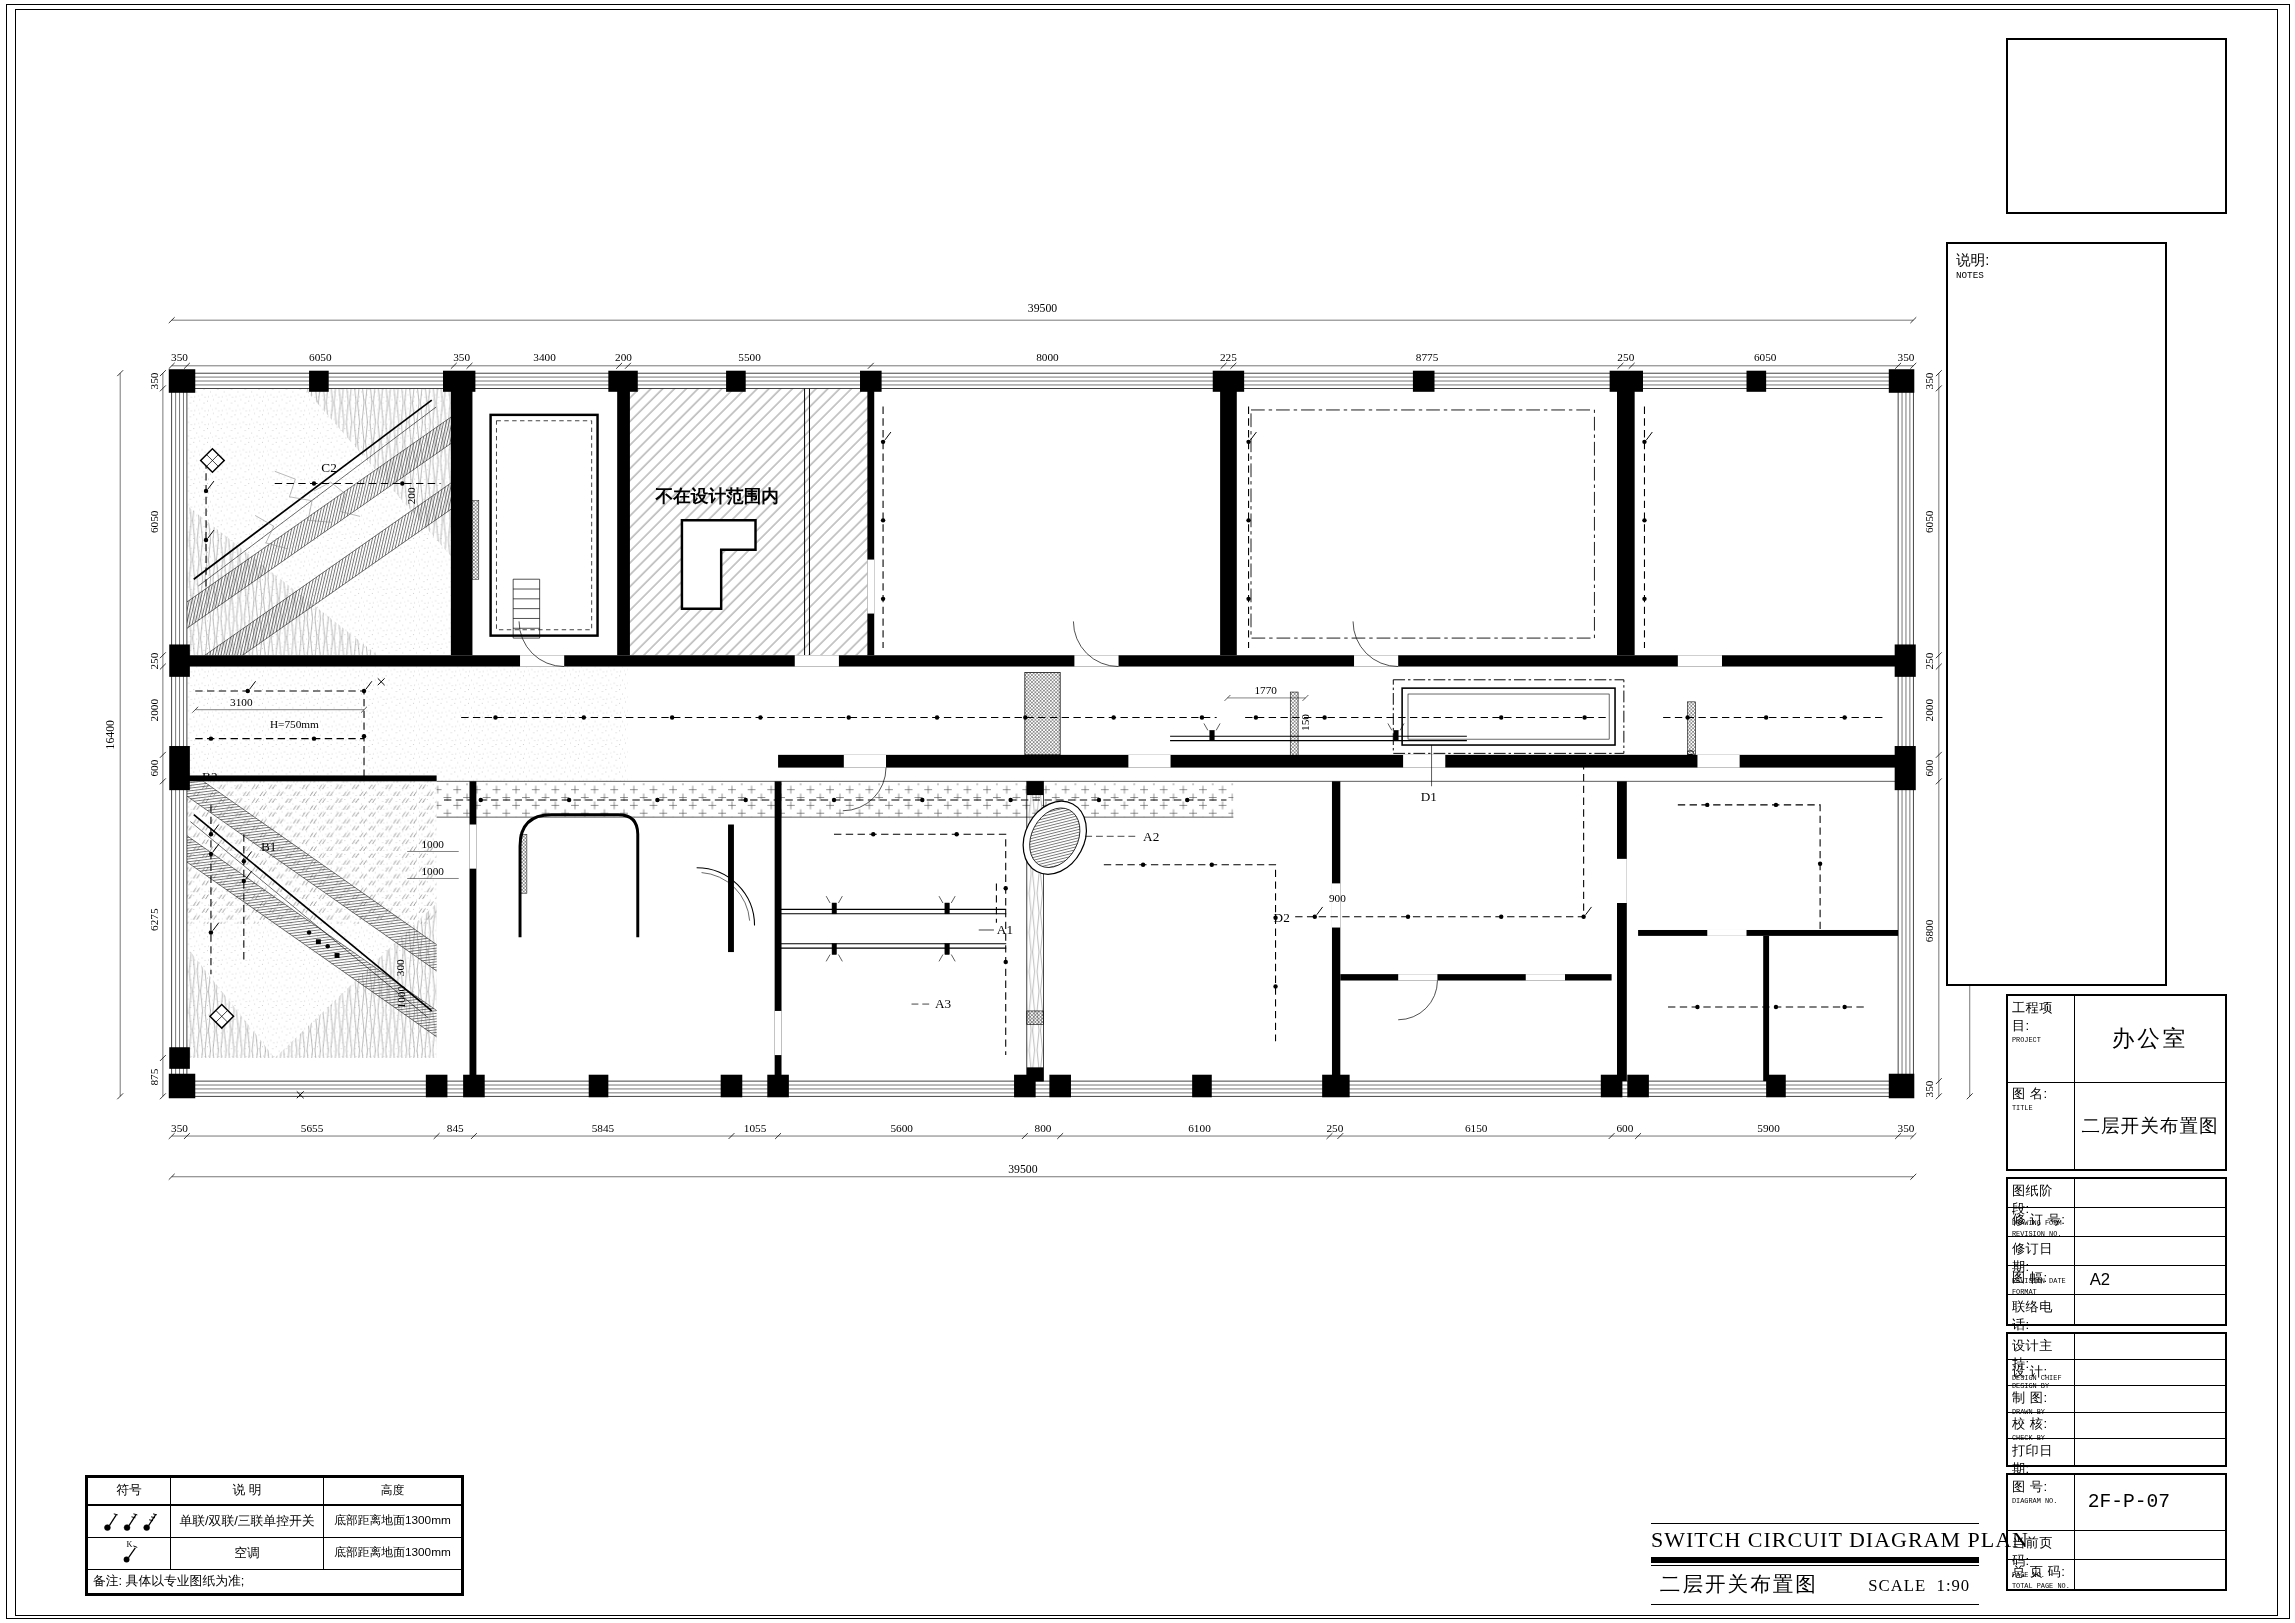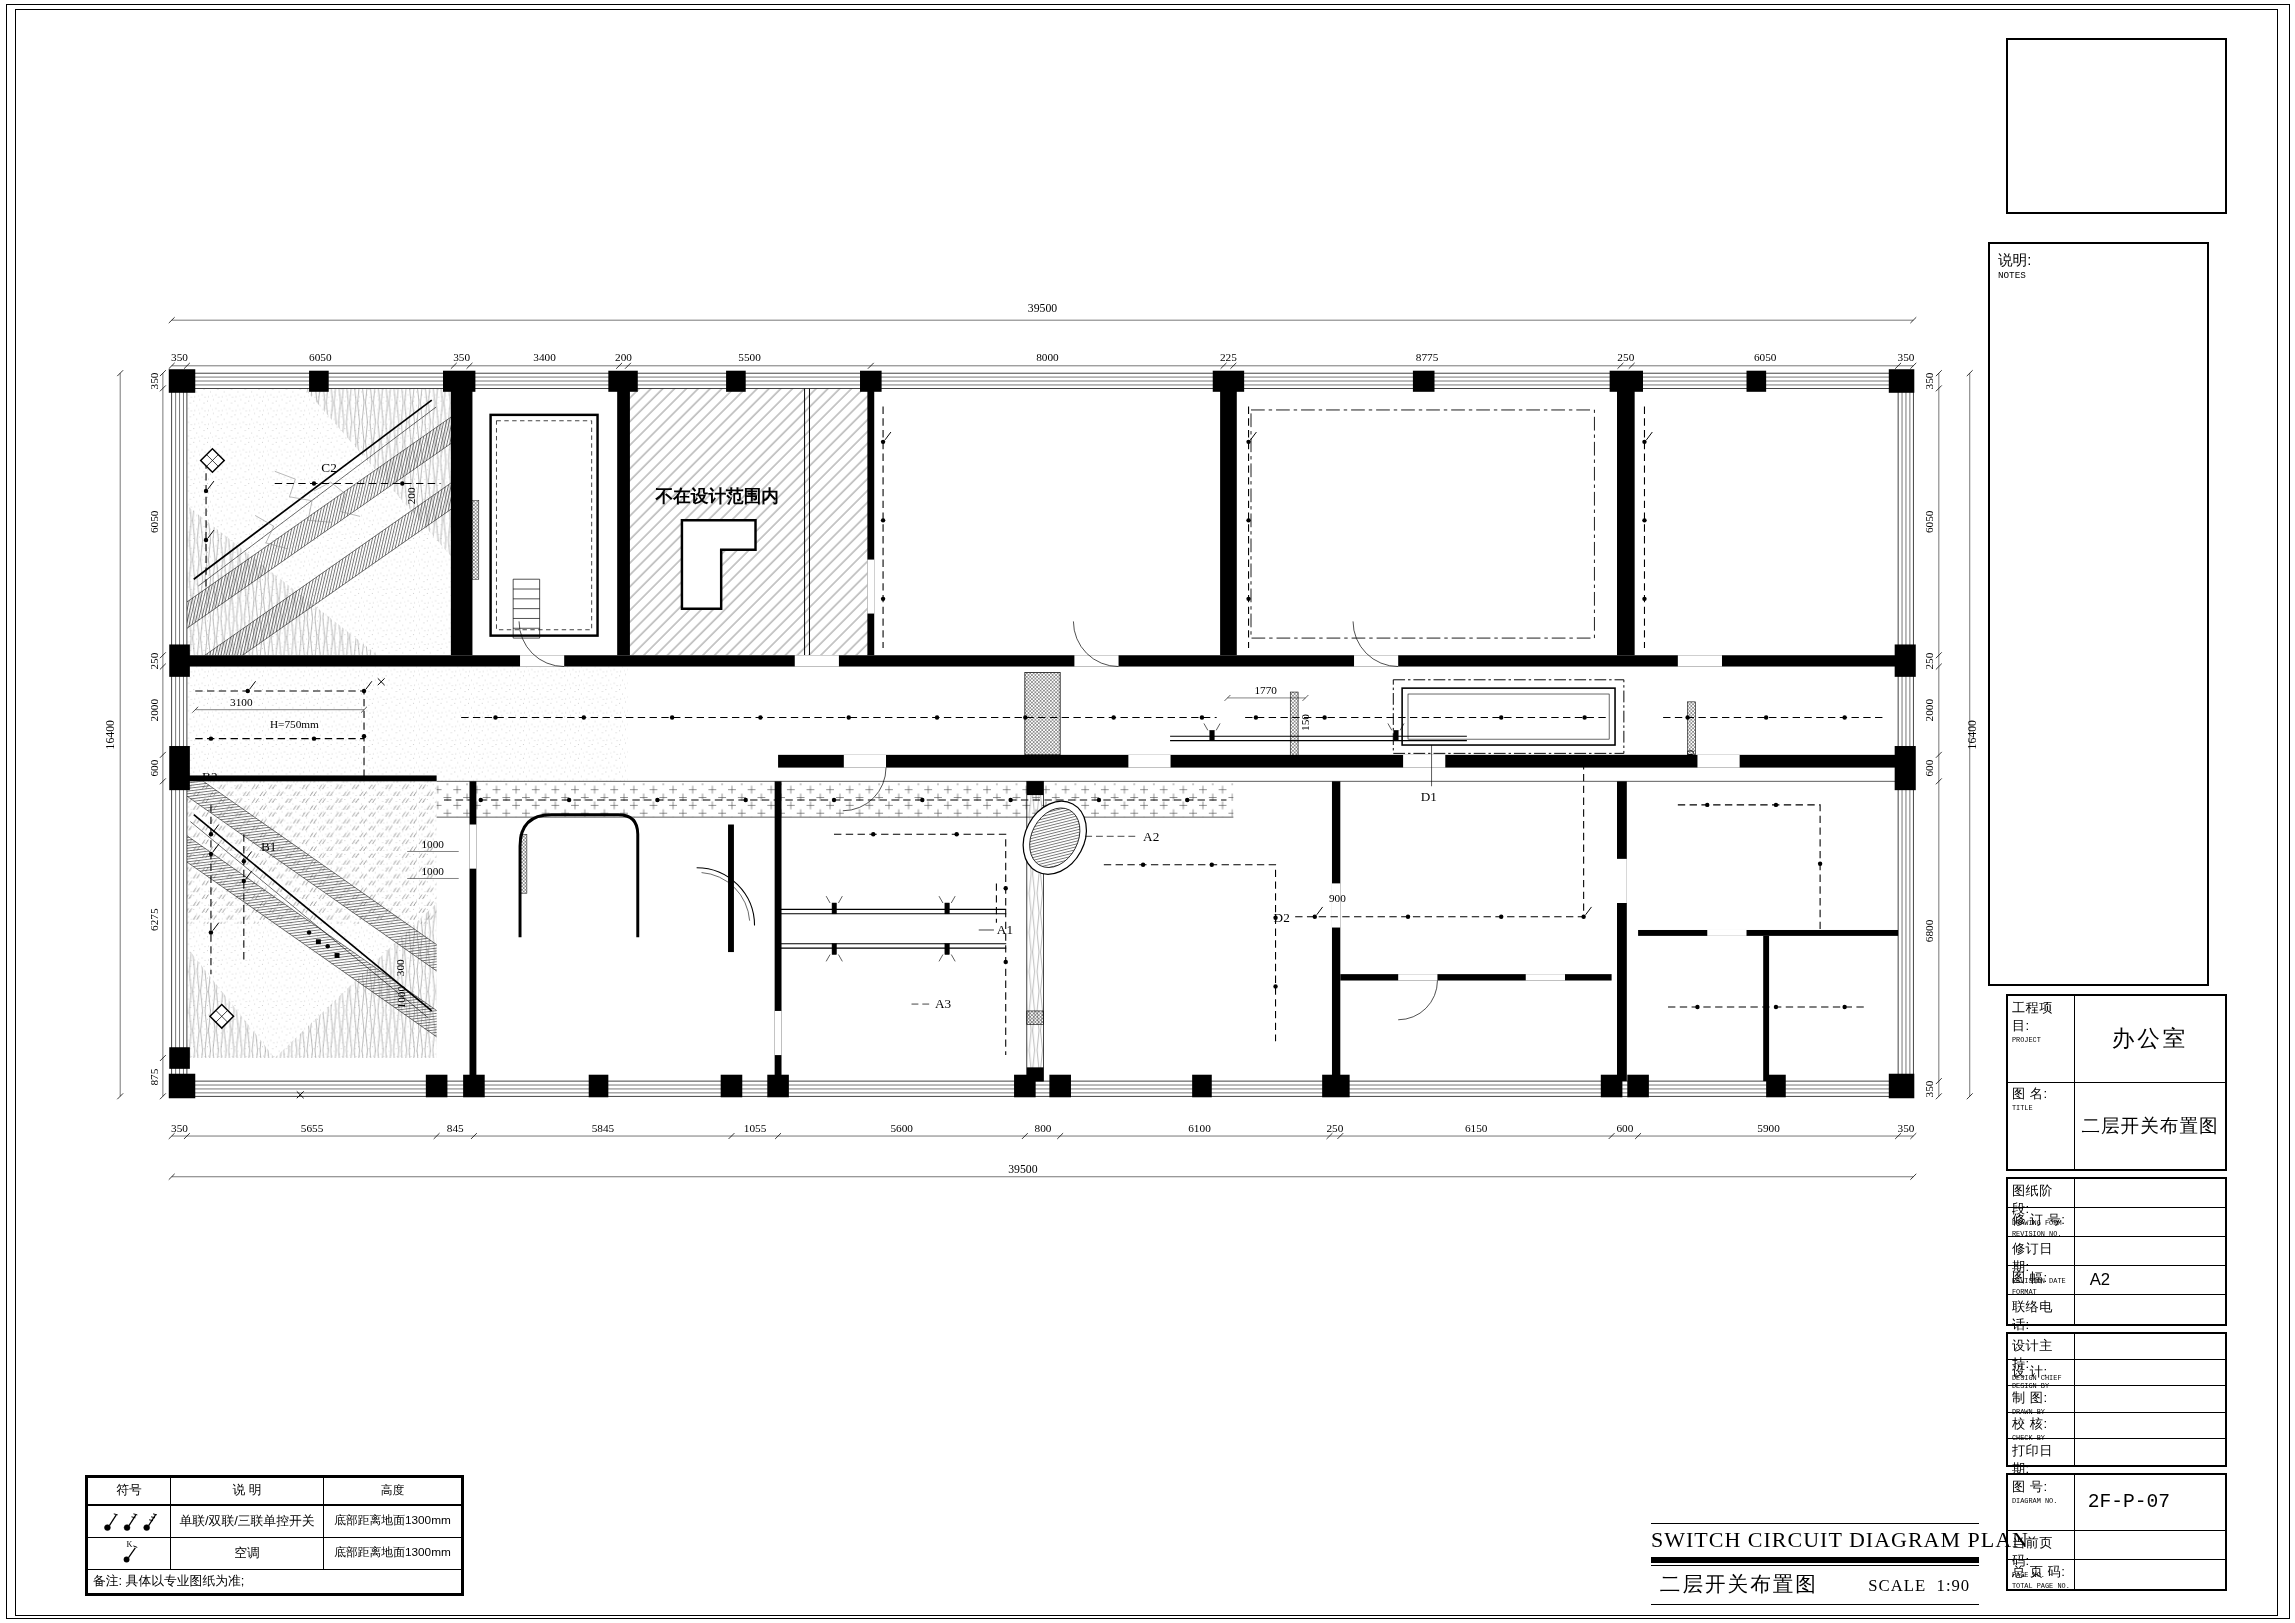--- a/index.html
+++ b/index.html
@@ -482,21 +482,21 @@
     <text class="dim" transform="rotate(-90 3941 1063)" x="3941" y="1063" text-anchor="middle">6050</text>
     <text class="dim" transform="rotate(-90 3941 1347)" x="3941" y="1347" text-anchor="middle">250</text>
     <text class="dim" transform="rotate(-90 3941 1447)" x="3941" y="1447" text-anchor="middle">2000</text>
     <text class="dim" transform="rotate(-90 3941 1565)" x="3941" y="1565" text-anchor="middle">600</text>
     <text class="dim" transform="rotate(-90 3941 1897)" x="3941" y="1897" text-anchor="middle">6800</text>
     <text class="dim" transform="rotate(-90 3941 2219)" x="3941" y="2219" text-anchor="middle">350</text>
   </svg>
 
   <div class="tb" style="left:2006px;top:38px;width:221px;height:176px;"></div>
 
-  <div class="tb notesbox" style="left:1988px;top:242px;width:221px;height:744px;">
+  <div class="tb notesbox" style="left:1946px;top:242px;width:221px;height:744px;">
     <div class="cn">说明:</div>
     <div class="en">NOTES</div>
   </div>
 
   <div class="tb" style="left:2006px;top:994px;width:221px;height:177px;">
     <div class="tb-row" style="height:50%;">
       <div class="tb-lab">
         <div class="cn">工程项目:</div>
         <div class="en">PROJECT</div>
       </div>

